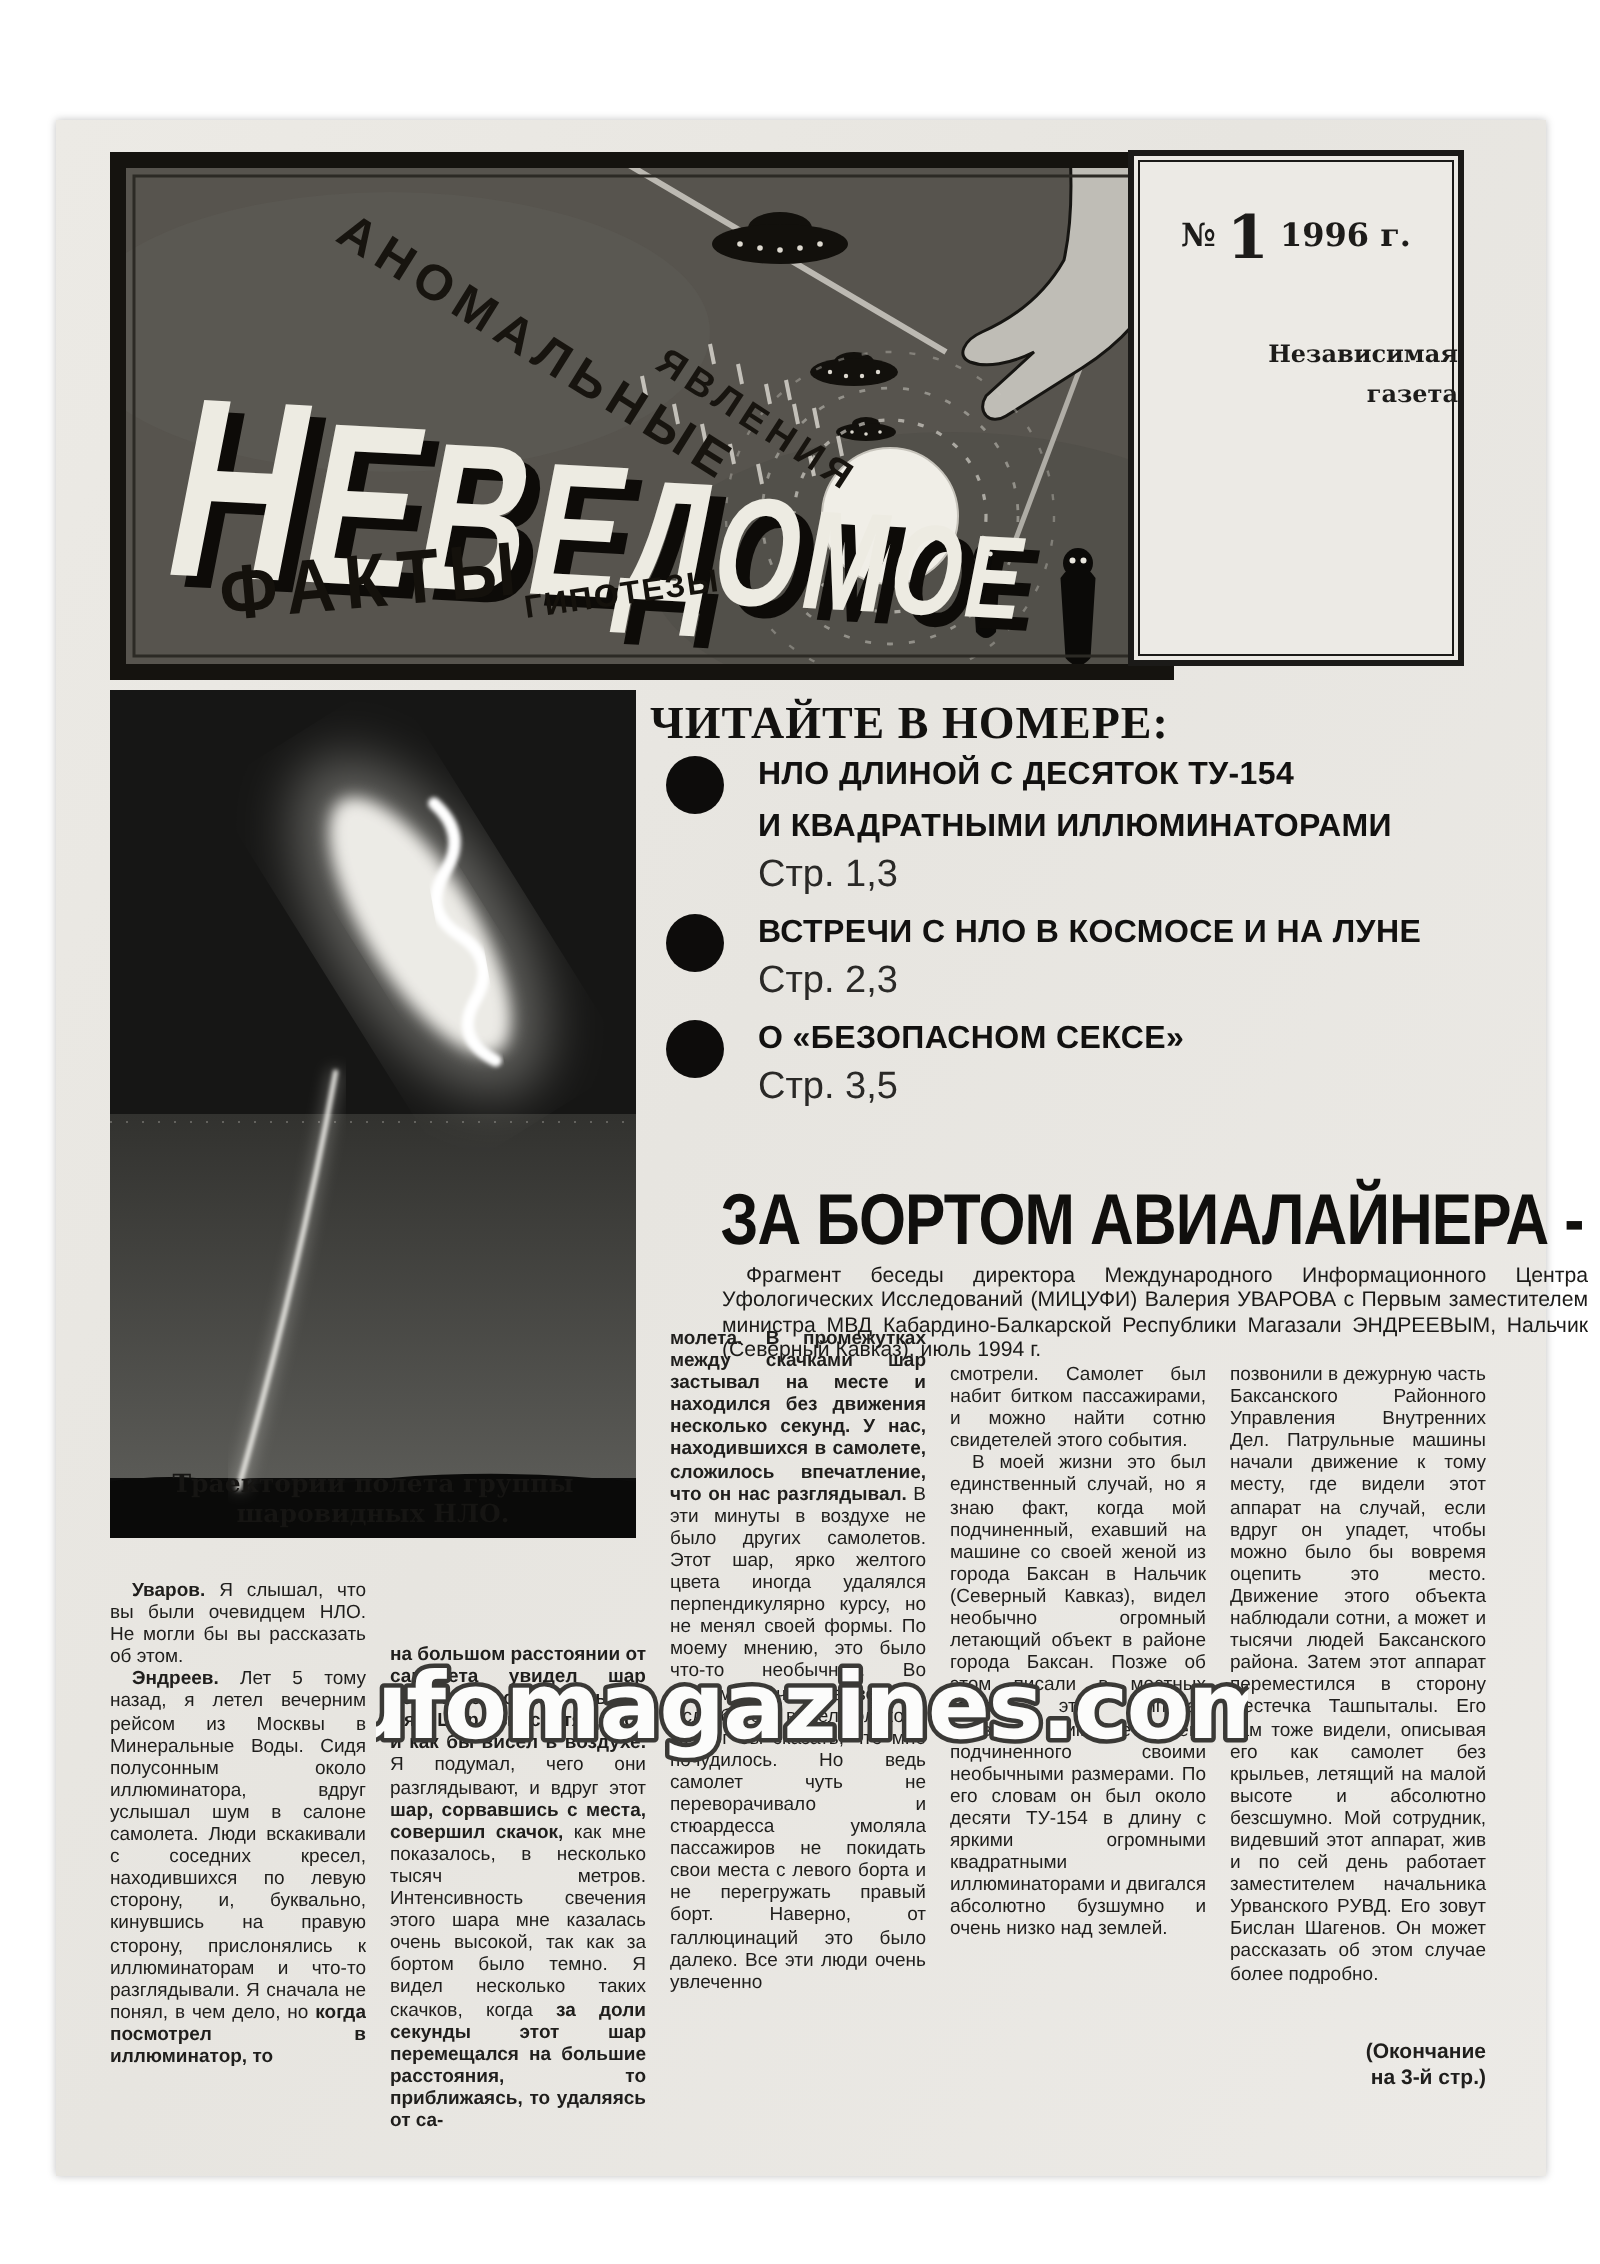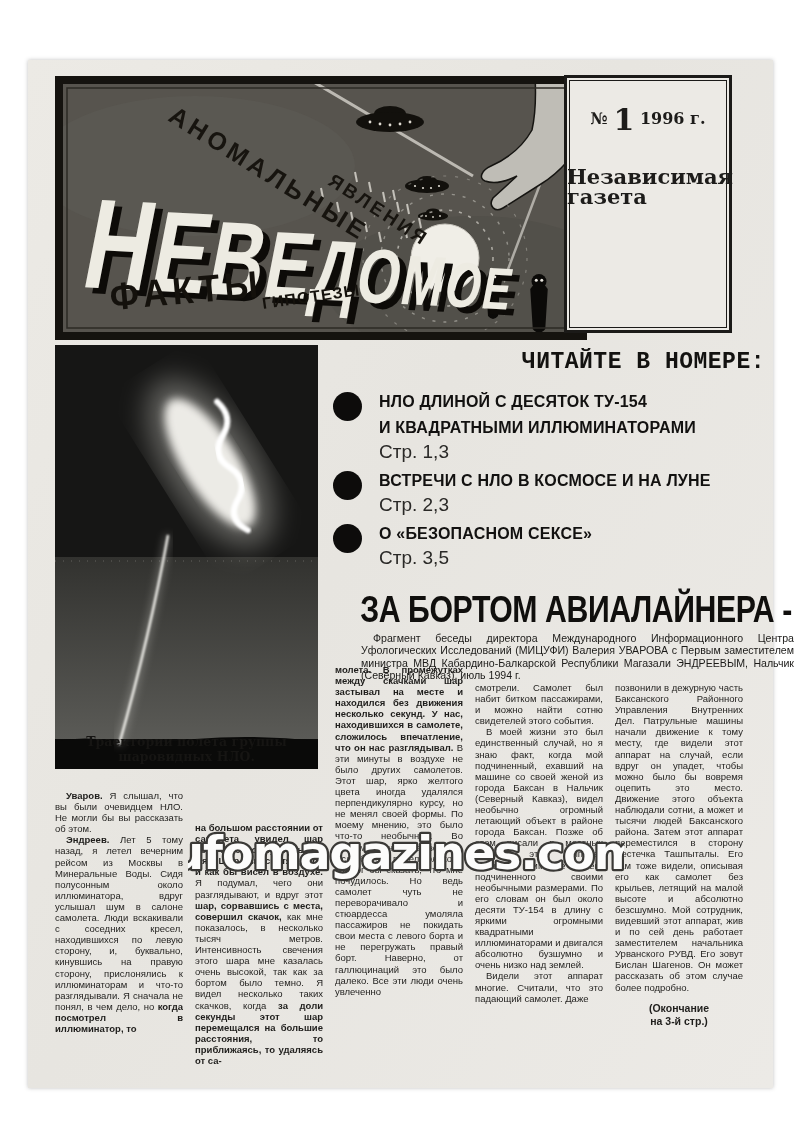--- a/index.html
+++ b/index.html
@@ -12,53 +12,53 @@
   .masthead{position:absolute;left:27px;top:16px;width:532px;height:264px;}
   .masthead svg{display:block;}
   
   .issuebox{position:absolute;left:536px;top:15px;width:168px;height:258px;
             border:3px solid #1b1a18;background:#eceae5;box-sizing:border-box;}
   .issuebox::before{content:"";position:absolute;inset:2px;border:1px solid #1b1a18;}
   .issue-line{position:relative;text-align:center;margin-top:24px;font-family:"DejaVu Serif",serif;font-weight:bold;}
   .issue-no{font-size:16px;vertical-align:6px;}
   .issue-num{font-size:30px;letter-spacing:0;}
   .issue-year{font-size:16px;vertical-align:6px;}
-  .issue-sub{position:relative;margin-top:30px;text-align:left;font-family:"DejaVu Serif",serif;
-             font-weight:bold;font-size:21px;line-height:20px;}
+  .issue-sub{position:relative;margin-top:30px;text-align:right;font-family:"DejaVu Serif",serif;
+             font-weight:bold;font-size:12px;line-height:20px;}
   .issue-motto{position:relative;margin-top:28px;}
   .motto-line{white-space:nowrap;text-align:center;font-weight:bold;font-size:26px;line-height:37px;
               transform:scaleX(.70);transform-origin:50% 50%;letter-spacing:0;color:#151412;}
   
   .photo{position:absolute;left:27px;top:285px;width:263px;height:424px;background:#141413;}
   .caption{position:absolute;left:20px;top:674px;width:277px;text-align:center;
            font-family:"DejaVu Serif",serif;font-weight:bold;font-size:12.5px;color:#161513;}
   
   .toc{position:absolute;left:297px;top:289px;width:440px;}
-  .toc-title{text-align:right;font-family:Liberation Mono, monospace;font-weight:bold;font-size:23px;
+  .toc-title{text-align:left;font-family:Liberation Serif, serif;font-weight:bold;font-size:23px;
              letter-spacing:.5px;color:#131210;}
-  .toc-item{position:relative;margin-top:14px;padding-left:54px;}
+  .toc-item{position:relative;margin-top:0;padding-left:54px;}
   .bullet{position:absolute;left:8px;top:3px;width:29px;height:29px;border-radius:50%;background:#0d0c0b;}
   .toc-line{font-weight:bold;font-size:16px;line-height:26px;letter-spacing:.2px;color:#121110;}
   .toc-page{text-align:left;padding-right:14px;font-size:19px;font-weight:normal;color:#2a2927;
             margin-top:2px;line-height:18px;}
   .gap2{margin-top:7px;}
   
   .headline{position:absolute;left:297px;top:529px;width:440px;text-align:center;white-space:nowrap;
             font-weight:bold;font-size:36px;letter-spacing:-.5px;transform:scaleX(.84);
             transform-origin:50% 0;color:#100f0d;}
   .lead{position:absolute;left:305px;top:572px;width:433px;height:52px;overflow:hidden;
         font-weight:normal;font-size:10.6px;line-height:12.4px;text-align:justify;text-indent:12px;color:#1b1a18;margin-left:28px;}
   
   .col{position:absolute;width:128px;overflow:hidden;font-size:9.5px;line-height:11.1px;
        text-align:justify;color:#1f1e1c;}
   .col5{overflow:visible;}
   .para{margin:0;}
   .ind{text-indent:11px;}
   .bb{font-weight:bold;}
-  .ending{font-weight:bold;text-align:center;margin-top:9px;font-size:10.5px;line-height:13.5px;}
+  .ending{font-weight:bold;text-align:right;margin-top:27px;font-size:10.5px;line-height:13.5px;}
   
   .watermark{position:absolute;left:188px;top:822px;width:436px;height:64px;pointer-events:none;}
 </style>
 </head>
 <body>
 
 <div class="stage">
   <div class="paper">
 
     <div class="masthead">
@@ -238,21 +238,20 @@
       </div>
     <div class="col" style="left:167px;top:762px;height:292px">
         <div class="para"><span class="bb">на большом расстоянии от самолета увидел шар величиной с футбольный мяч. Шар был светящимся и как бы висел в воздухе. </span><span>Я подумал, чего они разглядывают, и вдруг этот </span><span class="bb">шар, сорвавшись с места, совершил скачок, </span><span>как мне показалось, в несколько тысяч метров. Интенсивность свечения этого шара мне казалась очень высокой, так как за бортом было темно. Я видел несколько таких скачков, когда </span><span class="bb">за доли секунды этот шар перемещался на большие расстояния, то приближаясь, то удаляясь от са-</span></div>
       </div>
     <div class="col" style="left:307px;top:604px;height:402px">
         <div class="para"><span class="bb">молета. В промежутках между скачками шар застывал на месте и находился без движения несколько секунд. У нас, находившихся в самолете, сложилось впечатление, что он нас разглядывал. </span><span>В эти минуты в воздухе не было других самолетов. Этот шар, ярко желтого цвета иногда удалялся перпендикулярно курсу, но не менял своей формы. По моему мнению, это было что-то необычное. Во всяком случае не земное. Если бы это видел только я, то мог бы сказать, что мне почудилось. Но ведь самолет чуть не переворачивало и стюардесса умоляла пассажиров не покидать свои места с левого борта и не перегружать правый борт. Наверно, от галлюцинаций это было далеко. Все эти люди очень увлеченно</span></div>
       </div>
     <div class="col" style="left:447px;top:622px;height:402px">
         <div class="para"><span>смотрели. Самолет был набит битком пассажирами, и можно найти сотню свидетелей этого события.</span></div>
         <div class="para ind"><span>В моей жизни это был единственный случай, но я знаю факт, когда мой подчиненный, ехавший на машине со своей женой из города Баксан в Нальчик (Северный Кавказ), видел необычно огромный летающий объект в районе города Баксан. Позже об этом писали в местных газетах. этот аппарат привлек внимание моего подчиненного своими необычными размерами. По его словам он был около десяти ТУ-154 в длину с яркими огромными квадратными иллюминаторами и двигался абсолютно бузшумно и очень низко над землей.</span></div>
-        <div class="para ind"><span>Видели этот аппарат многие. Считали, что это падающий самолет. Даже</span></div>
       </div>
     <div class="col col5" style="left:587px;top:622px">
       <div class="col-flow">
           <div class="para"><span>позвонили в дежурную часть Баксанского Районного Управления Внутренних Дел. Патрульные машины начали движение к тому месту, где видели этот аппарат на случай, если вдруг он упадет, чтобы можно было бы вовремя оцепить это место. Движение этого объекта наблюдали сотни, а может и тысячи людей Баксанского района. Затем этот аппарат переместился в сторону местечка Ташпыталы. Его там тоже видели, описывая его как самолет без крыльев, летящий на малой высоте и абсолютно безсшумно. Мой сотрудник, видевший этот аппарат, жив и по сей день работает заместителем начальника Урванского РУВД. Его зовут Бислан Шагенов. Он может рассказать об этом случае более подробно.</span></div>
         </div>
       <div class="ending">
         <div>(Окончание</div>
         <div>на 3-й стр.)</div>
       </div>
     </div>

